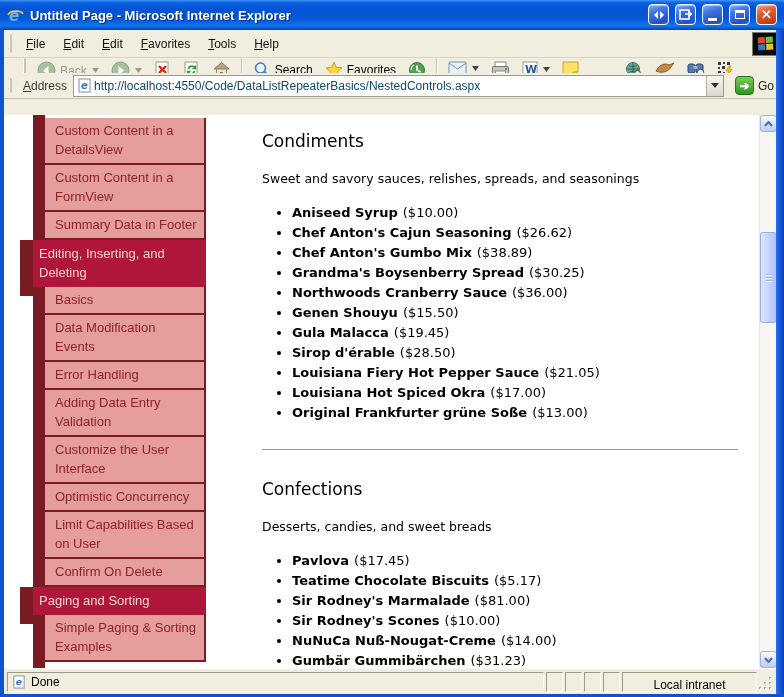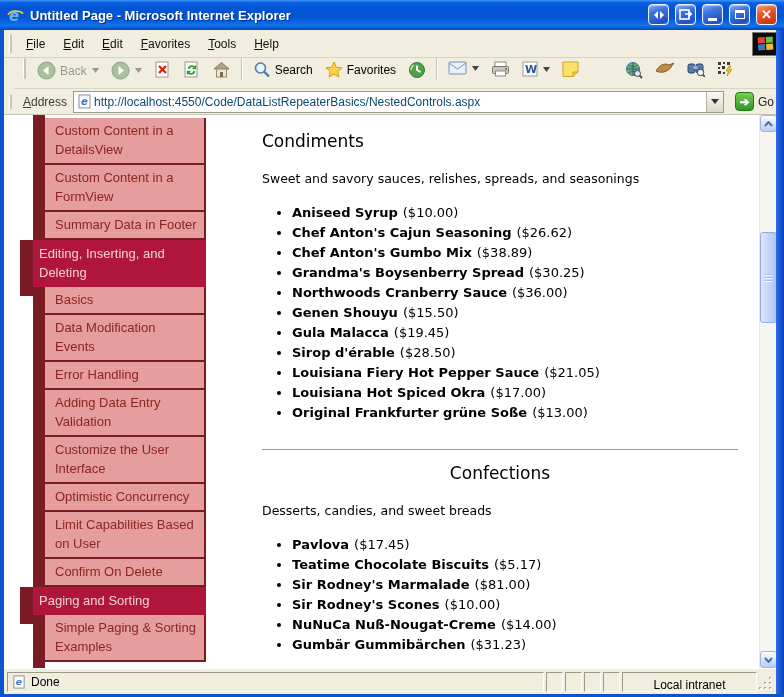--- a/index.html
+++ b/index.html
@@ -36,21 +36,21 @@
   
   .toolbar{position:absolute;left:14px;top:58px;width:784px;height:31px;background:#F1EEE0;display:flex;
     align-items:flex-start;padding-left:4px;border-bottom:1px solid #D8D4C4;font-size:12px;}
   .tbtn{display:flex;align-items:center;gap:4px;padding:2px 5px;border:1px solid transparent;border-radius:3px;}
   .tbtn.disabled{color:#9a9a8c;}
   .tsep{width:2px;height:22px;border-left:1px solid #C6C2AE;border-right:1px solid #fff;margin:0 4px;}
   .tspacer{width:34px;}
   .caret{margin-left:1px;}
 
   
-  .addressbar{position:absolute;left:0;top:89px;width:784px;height:26px;background:#F1EEE0;display:flex;
+  .addressbar{position:absolute;left:0;top:73px;width:784px;height:26px;background:#F1EEE0;display:flex;
     align-items:center;padding:2px 5px 2px 4px;gap:6px;border-bottom:1px solid #C8C4B4;}
   .addr-label{display:inline-block;font-size:12px;color:#3c3c34;}
   .addr-label::first-letter{text-decoration:underline;}
   .addr-box{flex:1;height:22px;background:#fff;border:1px solid #9c9a8a;display:flex;align-items:center;padding-left:3px;}
   .addr-box input{border:0;outline:0;flex:1;height:18px;font-family:"Liberation Sans",sans-serif;font-size:12px;color:#0c4a6e;}
   .addr-drop{width:17px;height:20px;background:linear-gradient(180deg,#F8F7F4,#DCD8C8);border-left:1px solid #B4B0A0;
     display:flex;align-items:center;justify-content:center;}
   .go-btn{display:flex;align-items:center;gap:4px;padding:0 5px;font-size:12px;color:#222;}
   .go-icon{width:19px;height:19px;border-radius:4px;background:linear-gradient(180deg,#7CCB57,#2F9626);
     border:1px solid #1E7A18;display:flex;align-items:center;justify-content:center;color:#fff;font-weight:bold;font-size:12px;}
@@ -60,21 +60,21 @@
   .sidebar-strip{position:absolute;left:29px;top:0;width:12px;height:100%;background:#7A1A23;}
   .sidebar{position:absolute;left:16px;top:3px;width:186px;font-size:13px;line-height:19px;}
   .side-sub{margin-left:25px;width:161px;background:#E59D9D;border-bottom:2px solid #7A1A23;
     border-right:2px solid #7A1A23;padding:3px 6px 4px 10px;color:#8E2424;}
   .side-header{position:relative;width:186px;background:#B0163A;border-left:13px solid #7A1A23;
     padding:4px 6px 5px 6px;color:#F2D3D3;}
   .side-header::after{content:"";position:absolute;left:-13px;top:100%;width:13px;height:9px;background:#7A1A23;}
 
   .main{position:absolute;left:258px;top:0;width:476px;font-family:"DejaVu Sans",sans-serif;color:#000;}
   .section-title{font-size:17px;font-weight:400;margin:16px 0 0 0;}
-  .section-title.second{margin-top:13px;text-align:center;}
+  .section-title.second{margin-top:29px;}
   .section-desc{font-size:12.5px;margin:20px 0 0 0;}
   .products{margin:17px 0 0 0;padding-left:30px;}
   .products li{font-size:13px;line-height:20px;}
   .pname{font-weight:bold;text-align:center;}
   .pprice{margin-left:5px;}
   .rule{border:0;border-top:1px solid #9C9A82;margin:26px 0 0 0;}
 
   
   .vscroll{position:absolute;left:759px;top:115px;width:17px;height:553px;background:#F6F5F0;border-left:1px solid #EAE8E0;}
   .sb-btn{position:absolute;left:0;width:17px;height:17px;border:1px solid #9EB4E2;border-radius:3px;

